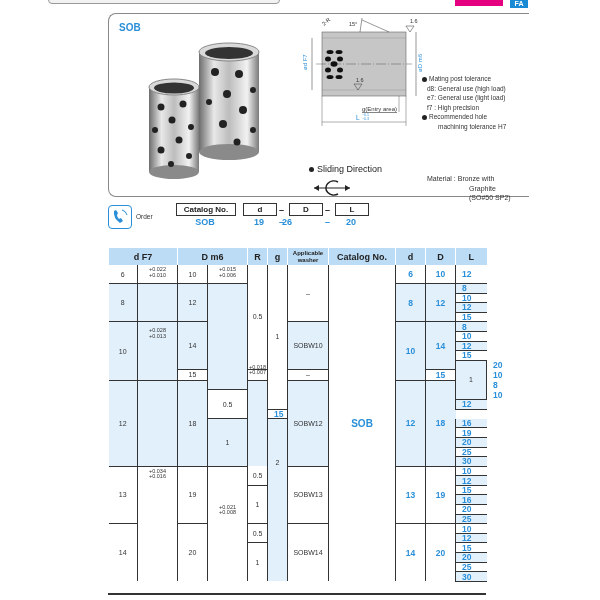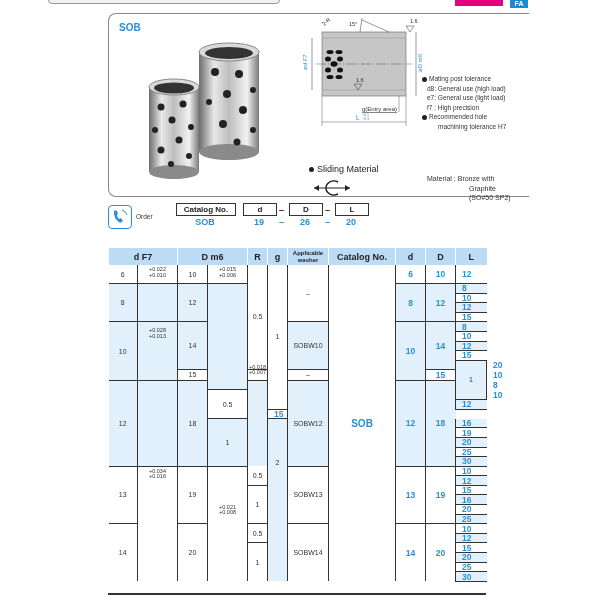--- a/index.html
+++ b/index.html
@@ -136,21 +136,21 @@
 
   <div class="notes">
     <div><span class="b"></span><span>Mating post tolerance</span></div>
     <div class="ind">d8: General use (high load)</div>
     <div class="ind">e7: General use (light load)</div>
     <div class="ind">f7 : High precision</div>
     <div><span class="b"></span><span>Recommended hole</span></div>
     <div class="ind2">machining tolerance   H7</div>
   </div>
 
-  <div class="sliding"><span class="b"></span><span>Sliding Material</span></div>
+  <div class="sliding"><span class="b"></span><span>Sliding Direction</span></div>
   <svg class="arrow" width="40" height="20" viewBox="0 0 40 20">
     <line x1="2" y1="10" x2="38" y2="10" stroke="#222" stroke-width="1.2"></line>
     <path d="M2 10 L7 7 L7 13 Z M38 10 L33 7 L33 13 Z" fill="#222"></path>
     <path d="M26 4 A8 7 0 1 0 26 16" fill="none" stroke="#222" stroke-width="1.5"></path>
   </svg>
 
   <div class="material">
     <div>Material : Bronze with</div>
     <div class="ind">Graphite</div>
     <div class="ind">(SO#50 SP2)</div>
@@ -167,21 +167,21 @@
   <div class="order-label">Order</div>
   <div class="obox" style="left:68px;width:58px;">Catalog  No.</div>
   <div class="obox" style="left:135px;width:32px;">d</div>
   <div class="odash" style="left:171px;">–</div>
   <div class="obox" style="left:181px;width:32px;">D</div>
   <div class="odash" style="left:217px;">–</div>
   <div class="obox" style="left:227px;width:32px;">L</div>
   <div class="oval" style="left:68px;width:58px;">SOB</div>
   <div class="oval" style="left:135px;width:32px;">19</div>
   <div class="odash2" style="left:171px;">–</div>
-  <div class="oval" style="left:181px;width:32px;">26</div>
+  <div class="oval" style="left:163px;width:32px;">26</div>
   <div class="odash2" style="left:217px;">–</div>
   <div class="oval" style="left:227px;width:32px;">20</div>
 </div>
 
 <table class="spec">
   <colgroup>
     <col style="width:29px">
       <col style="width:40px">
       <col style="width:30px">
       <col style="width:40px">

